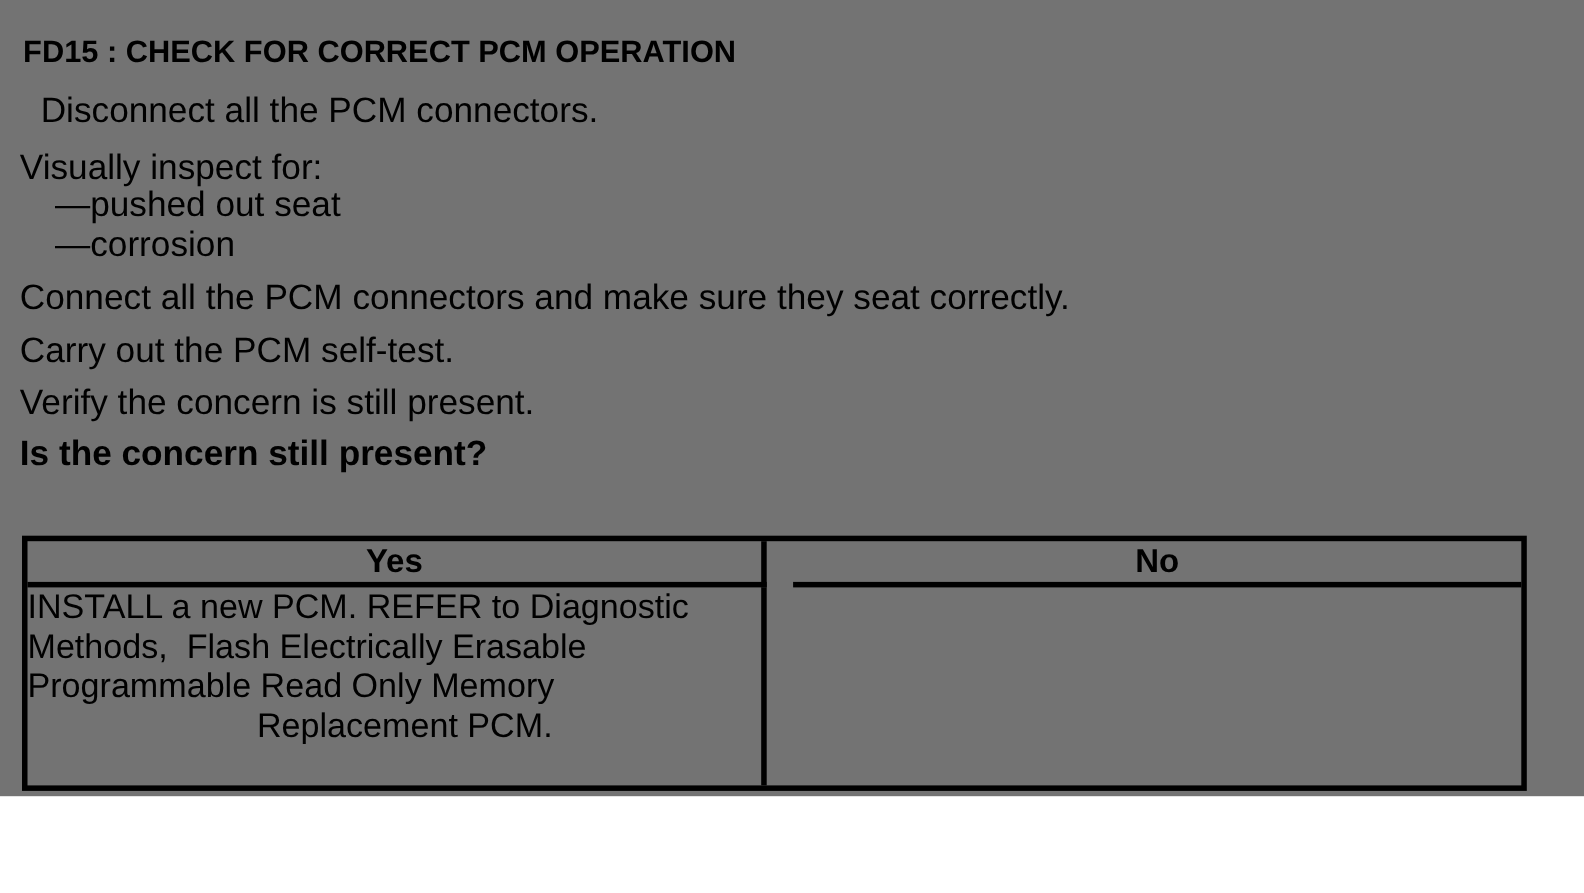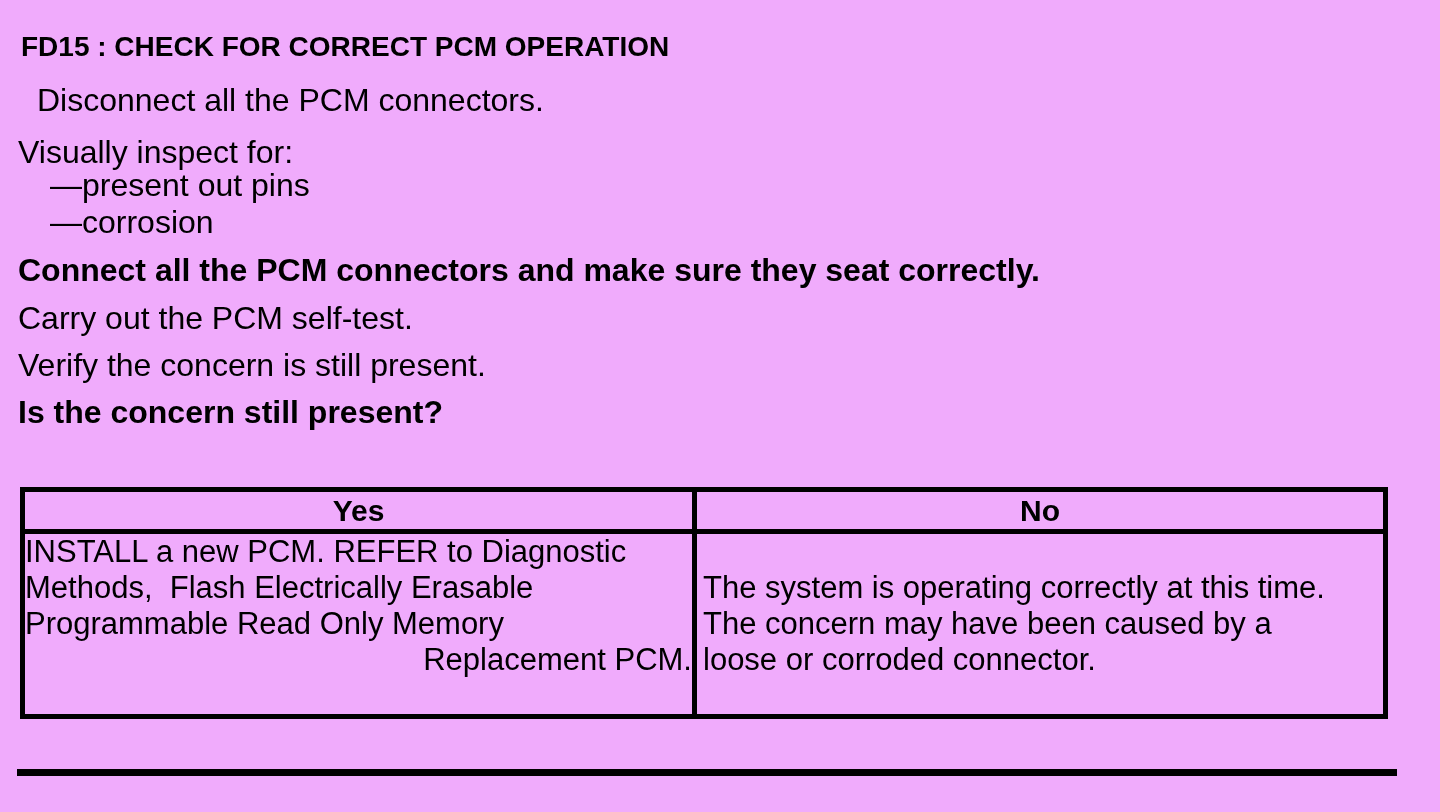--- a/index.html
+++ b/index.html
@@ -3,22 +3,22 @@
 <meta charset="utf-8">
 <style>
   html, body {
     margin: 0;
     padding: 0;
     background: #ffffff;
   }
   .page {
     position: relative;
     width: 1440px;
-    height: 812px;
-    background: #f0abfc;
+    height: 724px;
+    background: #737373;
     color: #000000;
     font-family: "Liberation Sans", sans-serif;
     overflow: hidden;
   }
 
   
   .doc-title {
     position: absolute;
     left: 21px;
     top: 33px;
@@ -39,59 +39,60 @@
     position: absolute;
     left: 50px;
     font-size: 32px;
     line-height: 37px;
     white-space: pre;
   }
   .pos-step1 { top: 82px; margin-left: 19px; }
   .pos-step2 { top: 134px; }
   .pos-item1 { top: 167px; }
   .pos-item2 { top: 204px; text-align: center; }
-  .pos-step3 { top: 252px; font-weight: bold; }
+  .pos-step3 { top: 252px; }
   .pos-step4 { top: 300px; text-align: center; }
   .pos-step5 { top: 347px; }
   .pos-question { top: 394px; text-align: right; }
 
   
   .answer-table {
     position: absolute;
     left: 20px;
     top: 487px;
     width: 1368px;
     height: 232px;
     border: 5px solid #000000;
     box-sizing: border-box;
   }
   .t-row {
     display: grid;
     grid-template-columns: 672px 1fr;
+    gap: 24px;
   }
   .th {
     border-bottom: 5px solid #000000;
     font-size: 30px;
     font-weight: bold;
     text-align: center;
     line-height: 37px;
     box-sizing: border-box;
   }
   .col-left { border-right: 5px solid #000000; }
   .td {
     height: 180px;
     box-sizing: border-box;
     font-size: 31px;
     overflow: hidden;
   }
   .td .cell-line {
     line-height: 36px;
     white-space: pre;
   }
-  .td-yes .cell-line.center { text-align: right; padding-left: 19px; }
+  .td-yes .cell-line.center { text-align: center; padding-left: 19px; }
   .td-no {
     display: flex;
     flex-direction: column;
     justify-content: center;
     padding-left: 6px;
   }
 
   
   .bottom-rule {
     position: absolute;
@@ -106,21 +107,21 @@
 <body>
 
 <div class="page">
 
   <div class="doc-title">FD15 : CHECK FOR CORRECT PCM OPERATION</div>
 
   <div class="step pos-step1">Disconnect all the PCM connectors.</div>
 
   <div class="step pos-step2">Visually inspect for:</div>
 
-  <div class="sub-item pos-item1">—present out pins</div>
+  <div class="sub-item pos-item1">—pushed out seat</div>
 
   <div class="sub-item pos-item2">—corrosion</div>
 
   <div class="step pos-step3">Connect all the PCM connectors and make sure they seat correctly.</div>
 
   <div class="step pos-step4">Carry out the PCM self-test.</div>
 
   <div class="step pos-step5">Verify the concern is still present.</div>
 
   <div class="step bold pos-question">Is the concern still present?</div>
@@ -130,23 +131,18 @@
       <div class="th col-left">Yes</div>
       <div class="th">No</div>
     </div>
     <div class="t-row">
       <div class="td td-yes col-left">
         <div class="cell-line">INSTALL a new PCM. REFER to Diagnostic</div>
         <div class="cell-line">Methods,  Flash Electrically Erasable</div>
         <div class="cell-line">Programmable Read Only Memory</div>
         <div class="cell-line center">Replacement PCM.</div>
       </div>
-      <div class="td td-no">
-        <div class="cell-line">The system is operating correctly at this time.</div>
-        <div class="cell-line">The concern may have been caused by a</div>
-        <div class="cell-line">loose or corroded connector.</div>
-      </div>
     </div>
   </div>
 
   <div class="bottom-rule"></div>
 
 </div>
 
 </body></html>

